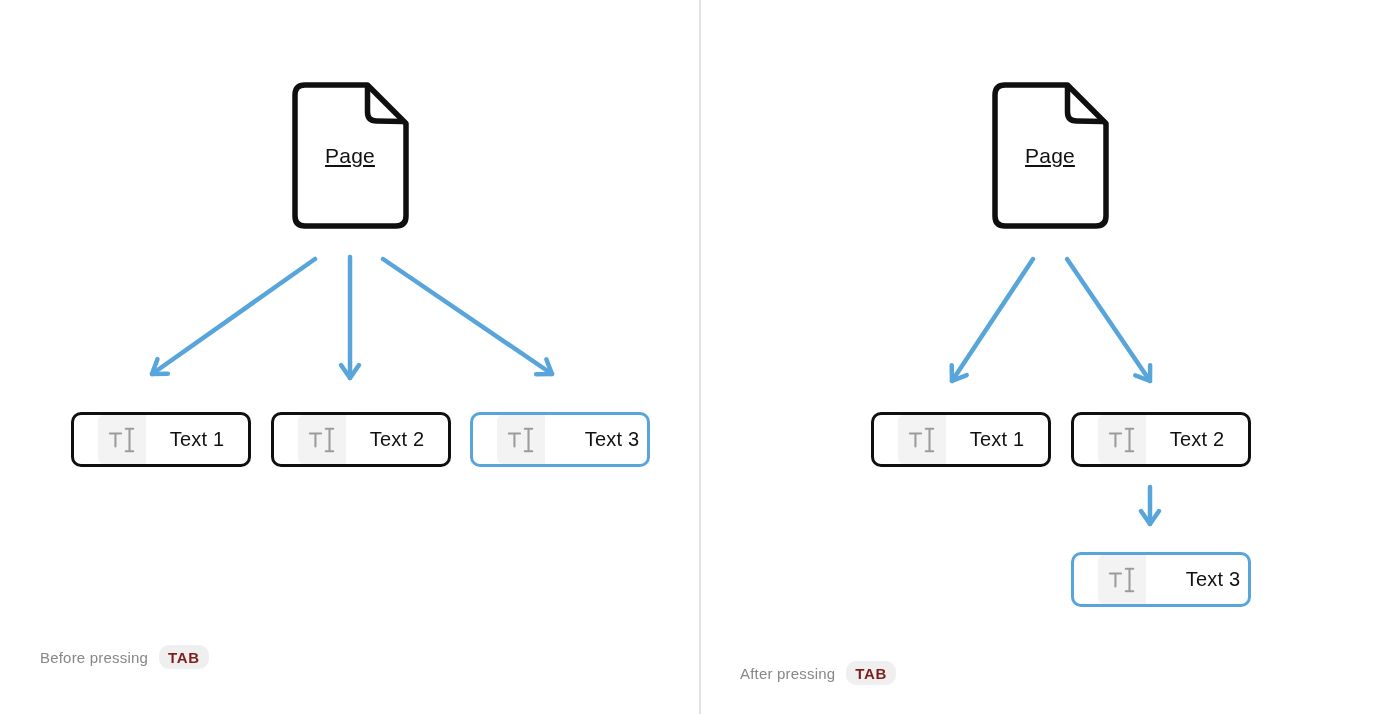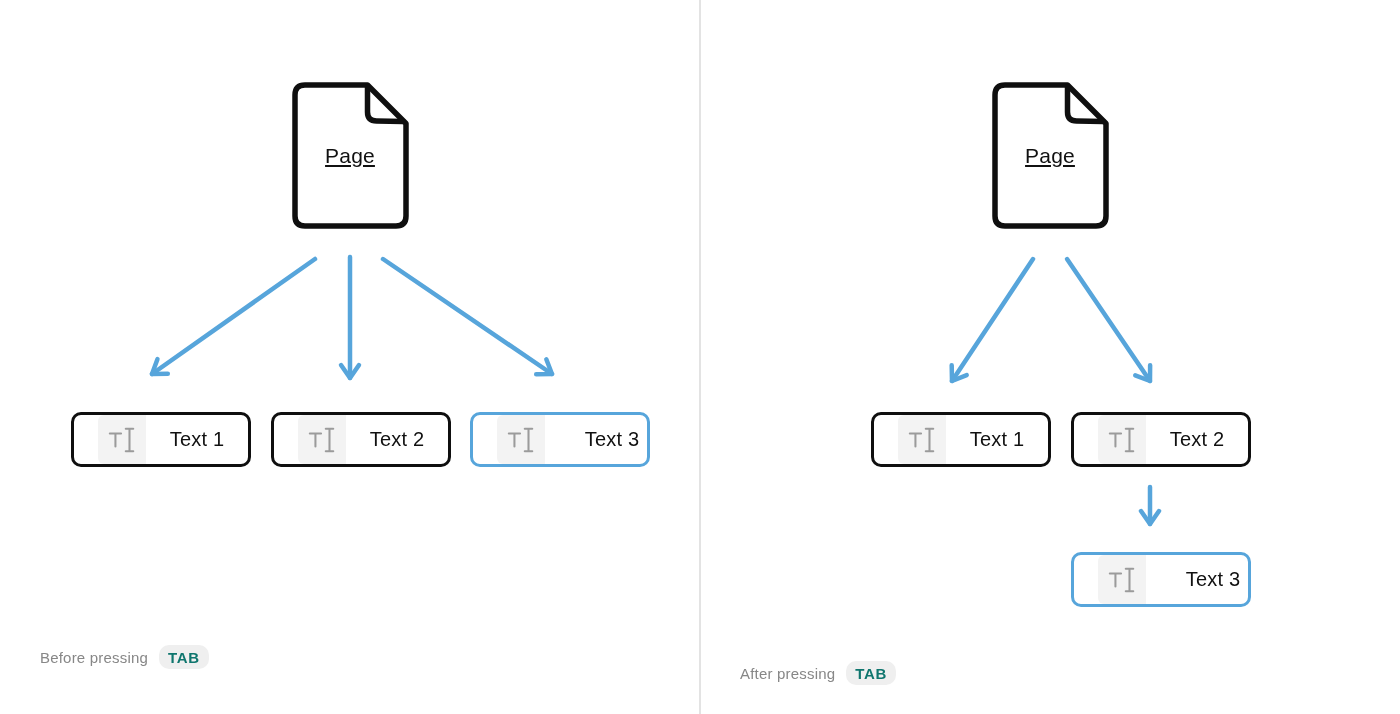--- a/index.html
+++ b/index.html
@@ -81,21 +81,21 @@
     gap: 11px;
     height: 32px;
   }
   .caption-text {
     font-size: 15px;
     color: #878787;
     letter-spacing: 0.2px;
   }
   .key-badge {
     background: #efefef;
-    color: #0f766e;
+    color: #7f1d1d;
     font-size: 15px;
     font-weight: bold;
     letter-spacing: 0.6px;
     border-radius: 10px;
     padding: 5px 9px 4px 9px;
     line-height: 1;
   }
 </style>
 </head>
 <body>

